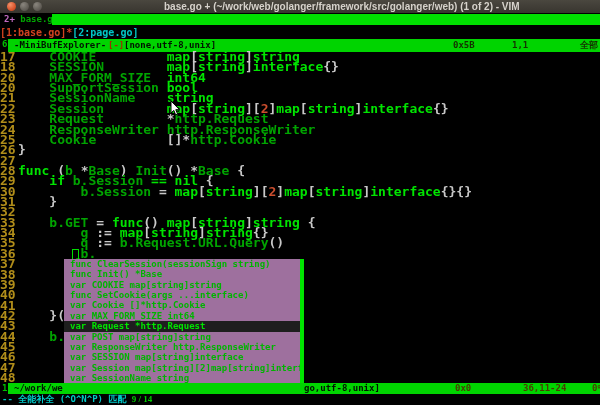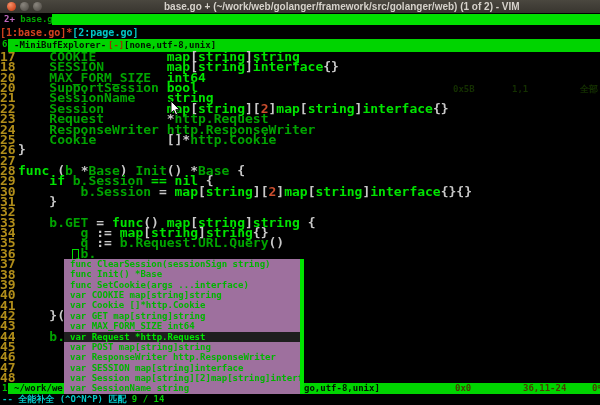--- a/index.html
+++ b/index.html
@@ -29,21 +29,21 @@
   
   .bar{position:absolute;left:0;width:600px;background:#000;font-size:9px;font-weight:bold;white-space:pre;}
   .barnum{position:absolute;left:2px;top:0;color:#00c000;}
   .bargreen{position:absolute;left:8px;right:0;top:0;bottom:0;background:#00d400;color:#001400;}
   .bargreen span{position:absolute;top:0;text-align:center;}
   .mbebar{top:39px;height:13px;}
   .mbebar .bargreen span{line-height:13px;}
   .statusbar{top:383px;height:11px;z-index:1;}
   .statusbar .bargreen span{line-height:11px;}
   .flags{color:#a03000;}
-  .ruler{color:#143000;margin-top:44px;}
+  .ruler{color:#143000;}
   .ruler2{color:#4a3c00;}
   
   #code{position:absolute;left:0;top:52px;width:600px;}
   .row{height:10.36px;line-height:10.36px;font-size:13px;white-space:pre;font-weight:bold;}
   .ln{display:inline-block;width:14px;margin-right:4px;text-align:right;color:#b08d1a;font-weight:bold;}
   .n{color:#00a400;}
   .k{color:#00e400;}
   .p{color:#c8c8c8;}
   .r{color:#cc4e2e;}
   
@@ -52,21 +52,21 @@
   
   #popup{position:absolute;left:64px;top:259px;width:240px;background:#9e709e;z-index:5;overflow:hidden;}
   .pitem{height:10.36px;line-height:10.36px;font-size:9px;font-weight:bold;color:#00b400;
          padding-left:6px;white-space:pre;overflow:hidden;}
   .pitem.sel{background:#1e1e1e;color:#00e400;}
   .pscroll{position:absolute;right:0;top:0;bottom:0;width:4px;background:#00e400;z-index:6;}
   
   .msgline{position:absolute;left:2px;top:393px;height:12px;font-size:9px;font-weight:bold;
            white-space:pre;line-height:12px;}
   .msgtext{color:#00c8c8;}
-  .msgcount{color:#00cc00;}
+  .msgcount{color:#00cc00;font-family:Liberation Serif, serif;}
   
   .mouse{position:absolute;left:170px;top:100px;z-index:9;}
 </style>
 </head>
 <body>
 
 <div id="screen">
 
   <div class="titlebar">
     <div class="btn close"></div>
@@ -128,24 +128,23 @@
       <div class="row"><span class="ln">47</span><span class="k">      i</span></div>
       <div class="row"><span class="ln">48</span></div>
     </div>
 
   <div class="cursorbox"></div>
 
   <div id="popup">
     <div class="pscroll"></div>
   <div class="pitem">func ClearSession(sessionSign string)</div>
       <div class="pitem">func Init() *Base</div>
+      <div class="pitem">var COOKIE map[string]string</div>
       <div class="pitem">func SetCookie(args ...interface)</div>
-      <div class="pitem">var COOKIE map[string]string</div>
       <div class="pitem">var Cookie []*http.Cookie</div>
-      <div class="pitem">var GET map[string]string</div>
       <div class="pitem">var MAX_FORM_SIZE int64</div>
       <div class="pitem sel">var Request *http.Request</div>
       <div class="pitem">var POST map[string]string</div>
       <div class="pitem">var ResponseWriter http.ResponseWriter</div>
       <div class="pitem">var SESSION map[string]interface</div>
       <div class="pitem">var Session map[string][2]map[string]interface</div>
       <div class="pitem">var SessionName string</div>
     </div>
 
   <div class="bar statusbar">

